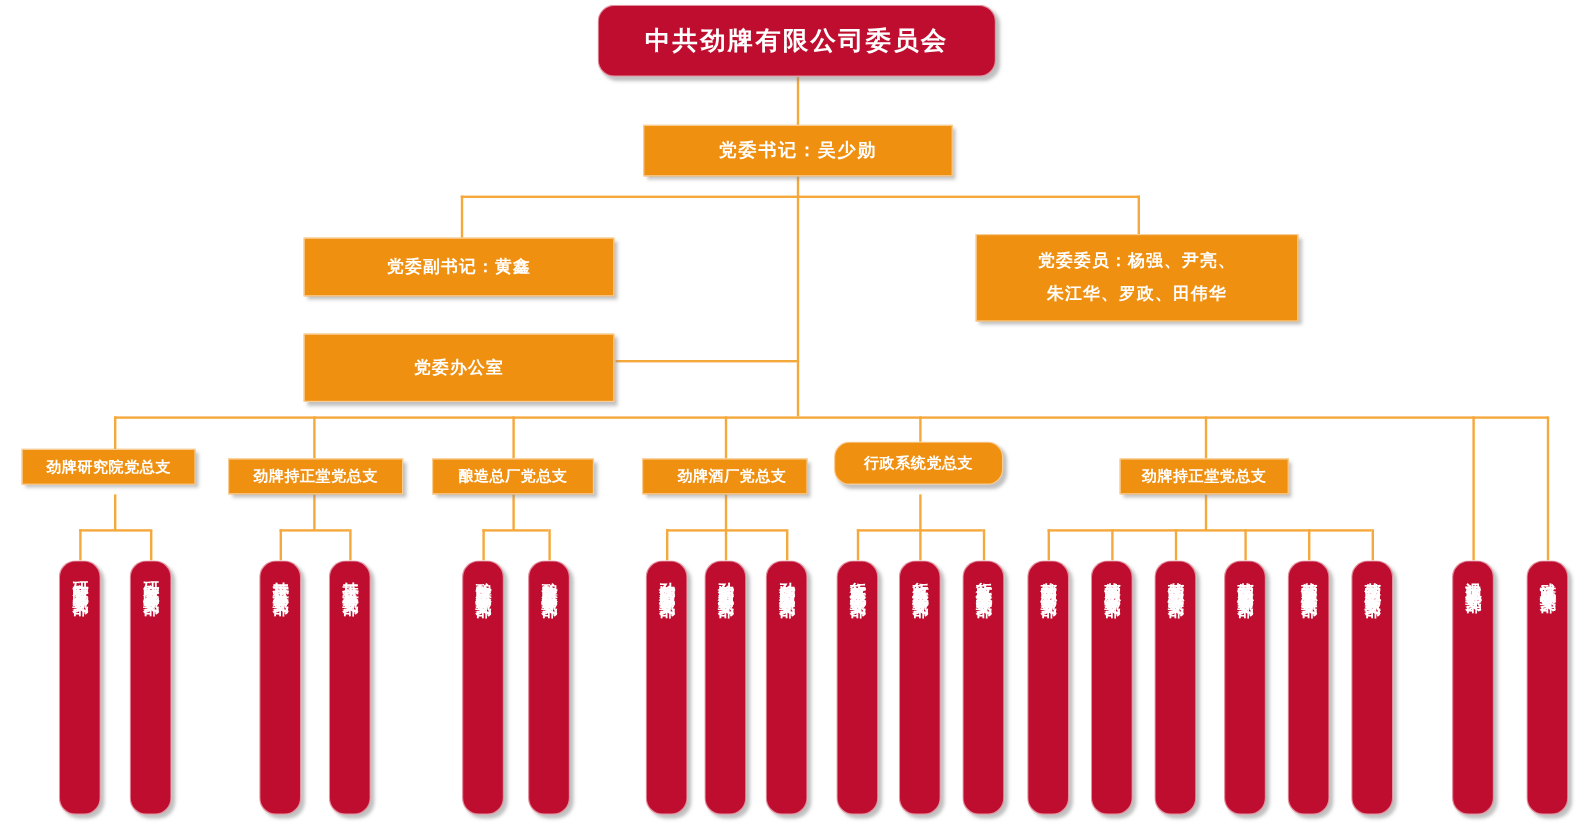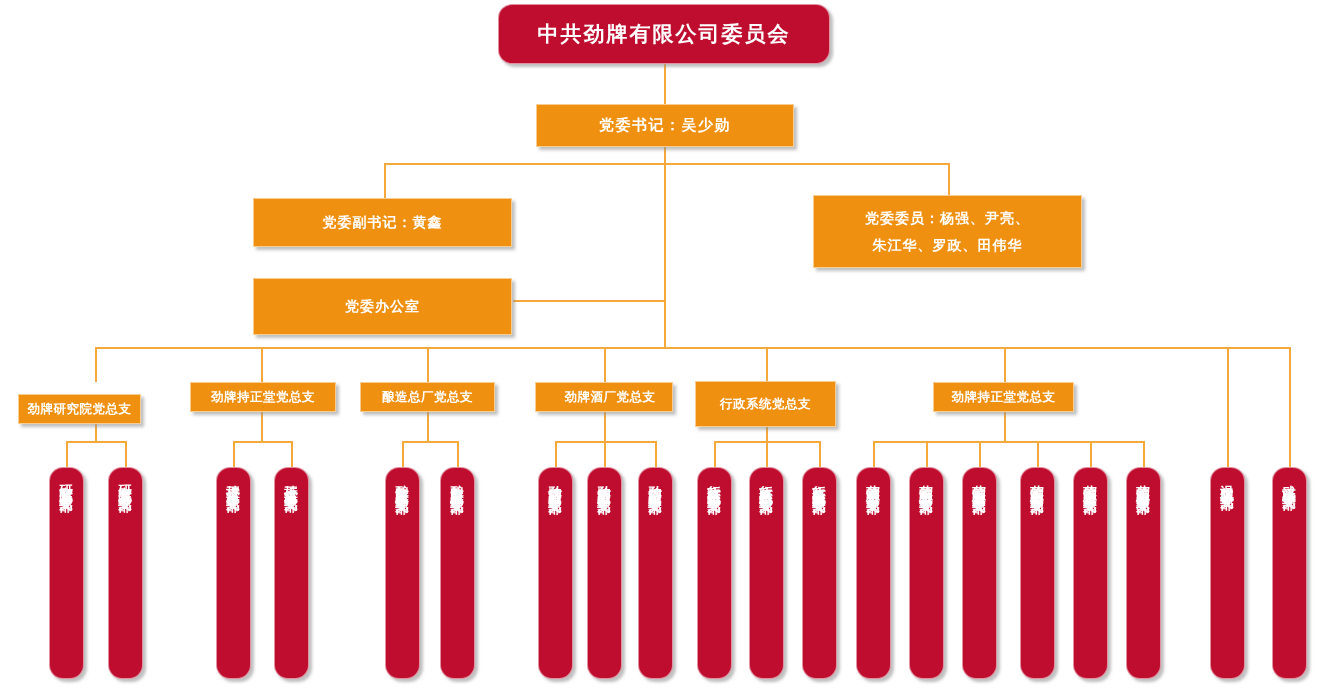--- a/index.html
+++ b/index.html
@@ -146,25 +146,25 @@
 
   <div class="box orange box-l2" style="left:253px; top:198px; width:259px; height:49px;">党委副书记：黄鑫</div>
 
   <div class="box orange box-l2" style="left:253px; top:278px; width:259px; height:57px;">党委办公室</div>
 
   <div class="box orange box-members" style="left:813px; top:195px; width:269px; height:73px; flex-direction:column; justify-content:center;">
     <span>党委委员：杨强、尹亮、</span>
     <span>朱江华、罗政、田伟华</span>
   </div>
 
-  <div class="box orange box-branch" style="left:18px; top:394px; width:123px; height:30px;">劲牌研究院党总支</div>
+  <div class="box orange box-branch" style="left:18px; top:374px; width:145px; height:30px;">劲牌研究院党总支</div>
   <div class="box orange box-branch" style="left:190px; top:382px; width:146px; height:30px;">劲牌持正堂党总支</div>
   <div class="box orange box-branch" style="left:360px; top:382px; width:135px; height:30px;">酿造总厂党总支</div>
   <div class="box orange box-branch" style="left:535px; top:382px; width:138px; height:30px;padding-left:12px;">劲牌酒厂党总支</div>
-  <div class="box orange box-branch" style="left:695px; top:381px; width:141px; height:46px;">行政系统党总支</div>
+  <div class="box orange box-branch" style="left:695px; top:368px; width:141px; height:36px;border-radius:13px;">行政系统党总支</div>
   <div class="box orange box-branch" style="left:933px; top:382px; width:141px; height:30px;">劲牌持正堂党总支</div>
 
   <div class="box red box-leaf" style="left:49px; top:467px; width:35px; height:212px;">
       <span class="txt">研究院第一党支部</span>
     </div>
   <div class="box red box-leaf" style="left:108px; top:467px; width:35px; height:212px;">
       <span class="txt">研究院第二党支部</span>
     </div>
 
   <div class="box red box-leaf" style="left:216px; top:467px; width:35px; height:212px;">

